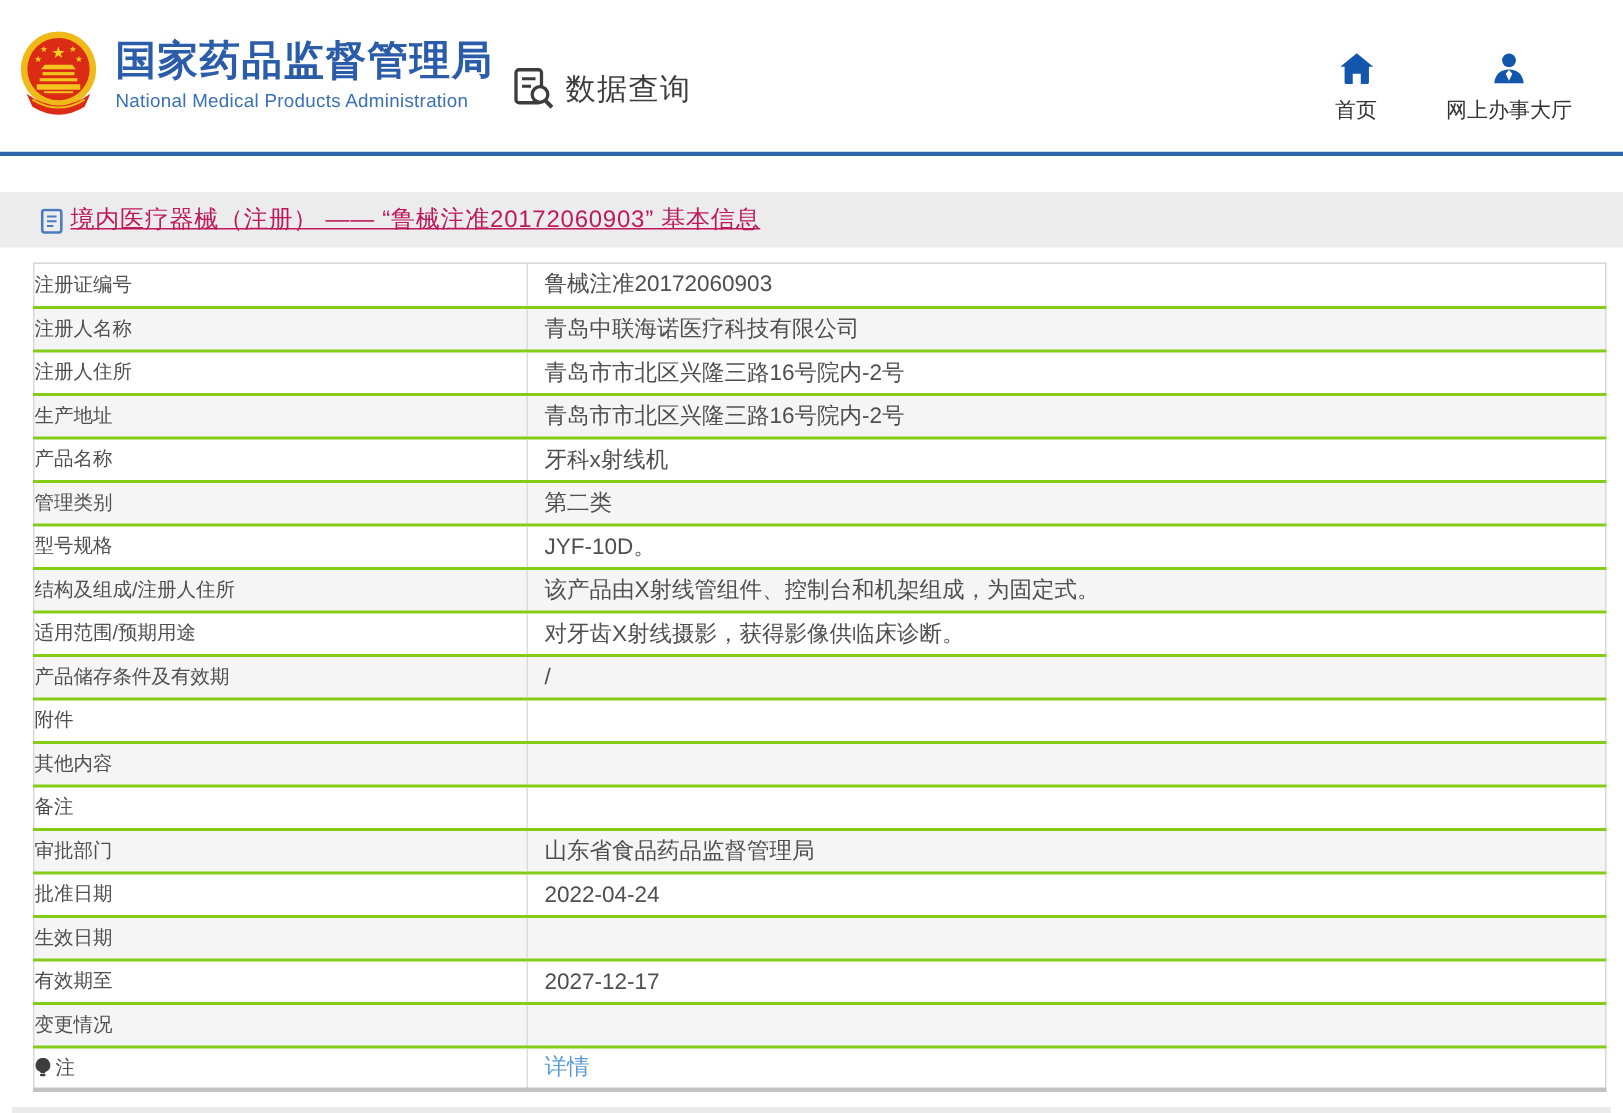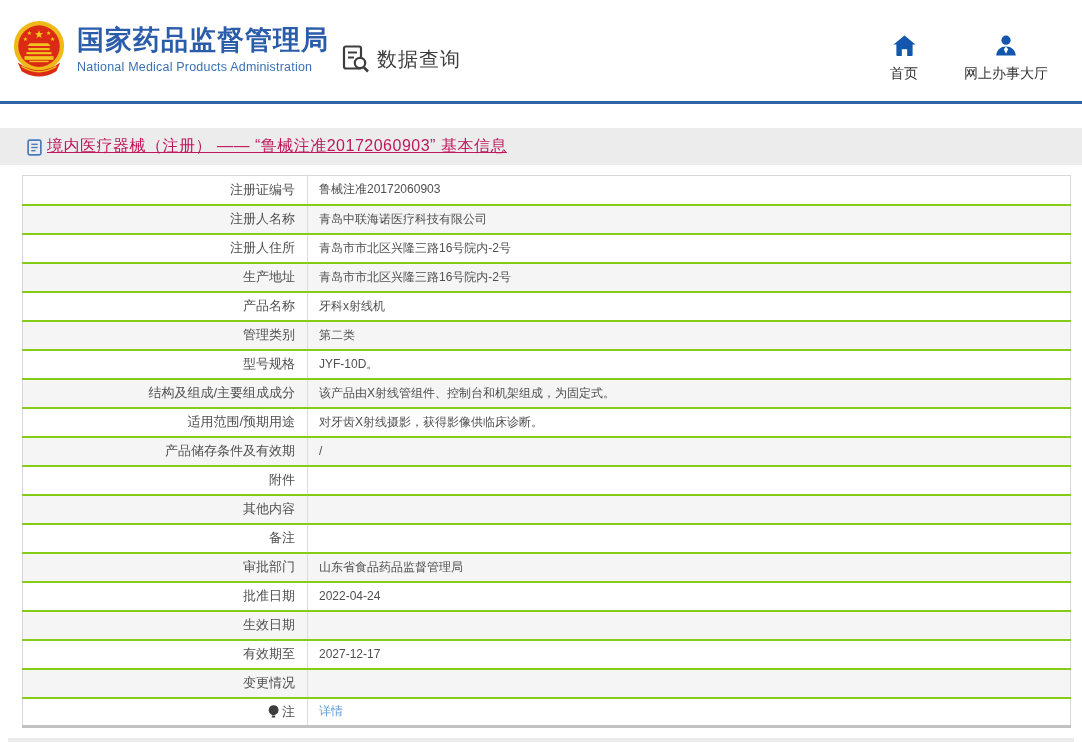--- a/index.html
+++ b/index.html
@@ -27,23 +27,23 @@
   .title-bar .doc-icon { flex: 0 0 auto; margin-right: 5px; margin-top: 1px; }
   .page-title { font-size: 16px; font-weight: normal; color: #be185d; letter-spacing: 0.5px; text-decoration: underline; }
 
   
   .table-wrap { margin: 10px 11px 0 22px; }
   table.info-table { width: 100%; border-collapse: collapse; border: 1px solid #d8d8d8;
     border-bottom: 3px solid #c2c2c2; }
   table.info-table tr { height: 29px; background: #fff; }
   table.info-table tr:nth-child(even) { background: #f5f5f5; }
   table.info-table tr + tr td { border-top: 2px solid #84cc16; }
-  td.cell-label { width: 285px; text-align: right; padding-right: 12px;
+  td.cell-label { width: 329px; padding-right: 12px;
     border-right: 1px solid #dcdcdc; font-size: 13px; color: #4f4f4f; white-space: nowrap; }
-  td.cell-value { padding-left: 11px; font-size: 12px; color: #4f4f4f; }
+  td.cell-value { padding-left: 11px; font-size: 15px; color: #4f4f4f; }
   .bulb { vertical-align: -2px; margin-right: 3px; }
   a.detail-link { color: #5b9bd5; text-decoration: none; cursor: pointer; }
 
   .footer-strip { position: absolute; left: 8px; right: 8px; bottom: 0; height: 4px; background: #ebebeb; }
 </style>
 </head>
 <body>
 
 <div class="page">
 
@@ -138,21 +138,21 @@
             </tr>
             <tr>
               <td class="cell-label"><span>管理类别</span></td>
               <td class="cell-value"><span>第二类</span></td>
             </tr>
             <tr>
               <td class="cell-label"><span>型号规格</span></td>
               <td class="cell-value"><span>JYF-10D。</span></td>
             </tr>
             <tr>
-              <td class="cell-label"><span>结构及组成/主要组成成分</span></td>
+              <td class="cell-label"><span>结构及组成/注册人住所</span></td>
               <td class="cell-value"><span>该产品由X射线管组件、控制台和机架组成，为固定式。</span></td>
             </tr>
             <tr>
               <td class="cell-label"><span>适用范围/预期用途</span></td>
               <td class="cell-value"><span>对牙齿X射线摄影，获得影像供临床诊断。</span></td>
             </tr>
             <tr>
               <td class="cell-label"><span>产品储存条件及有效期</span></td>
               <td class="cell-value"><span>/</span></td>
             </tr>

